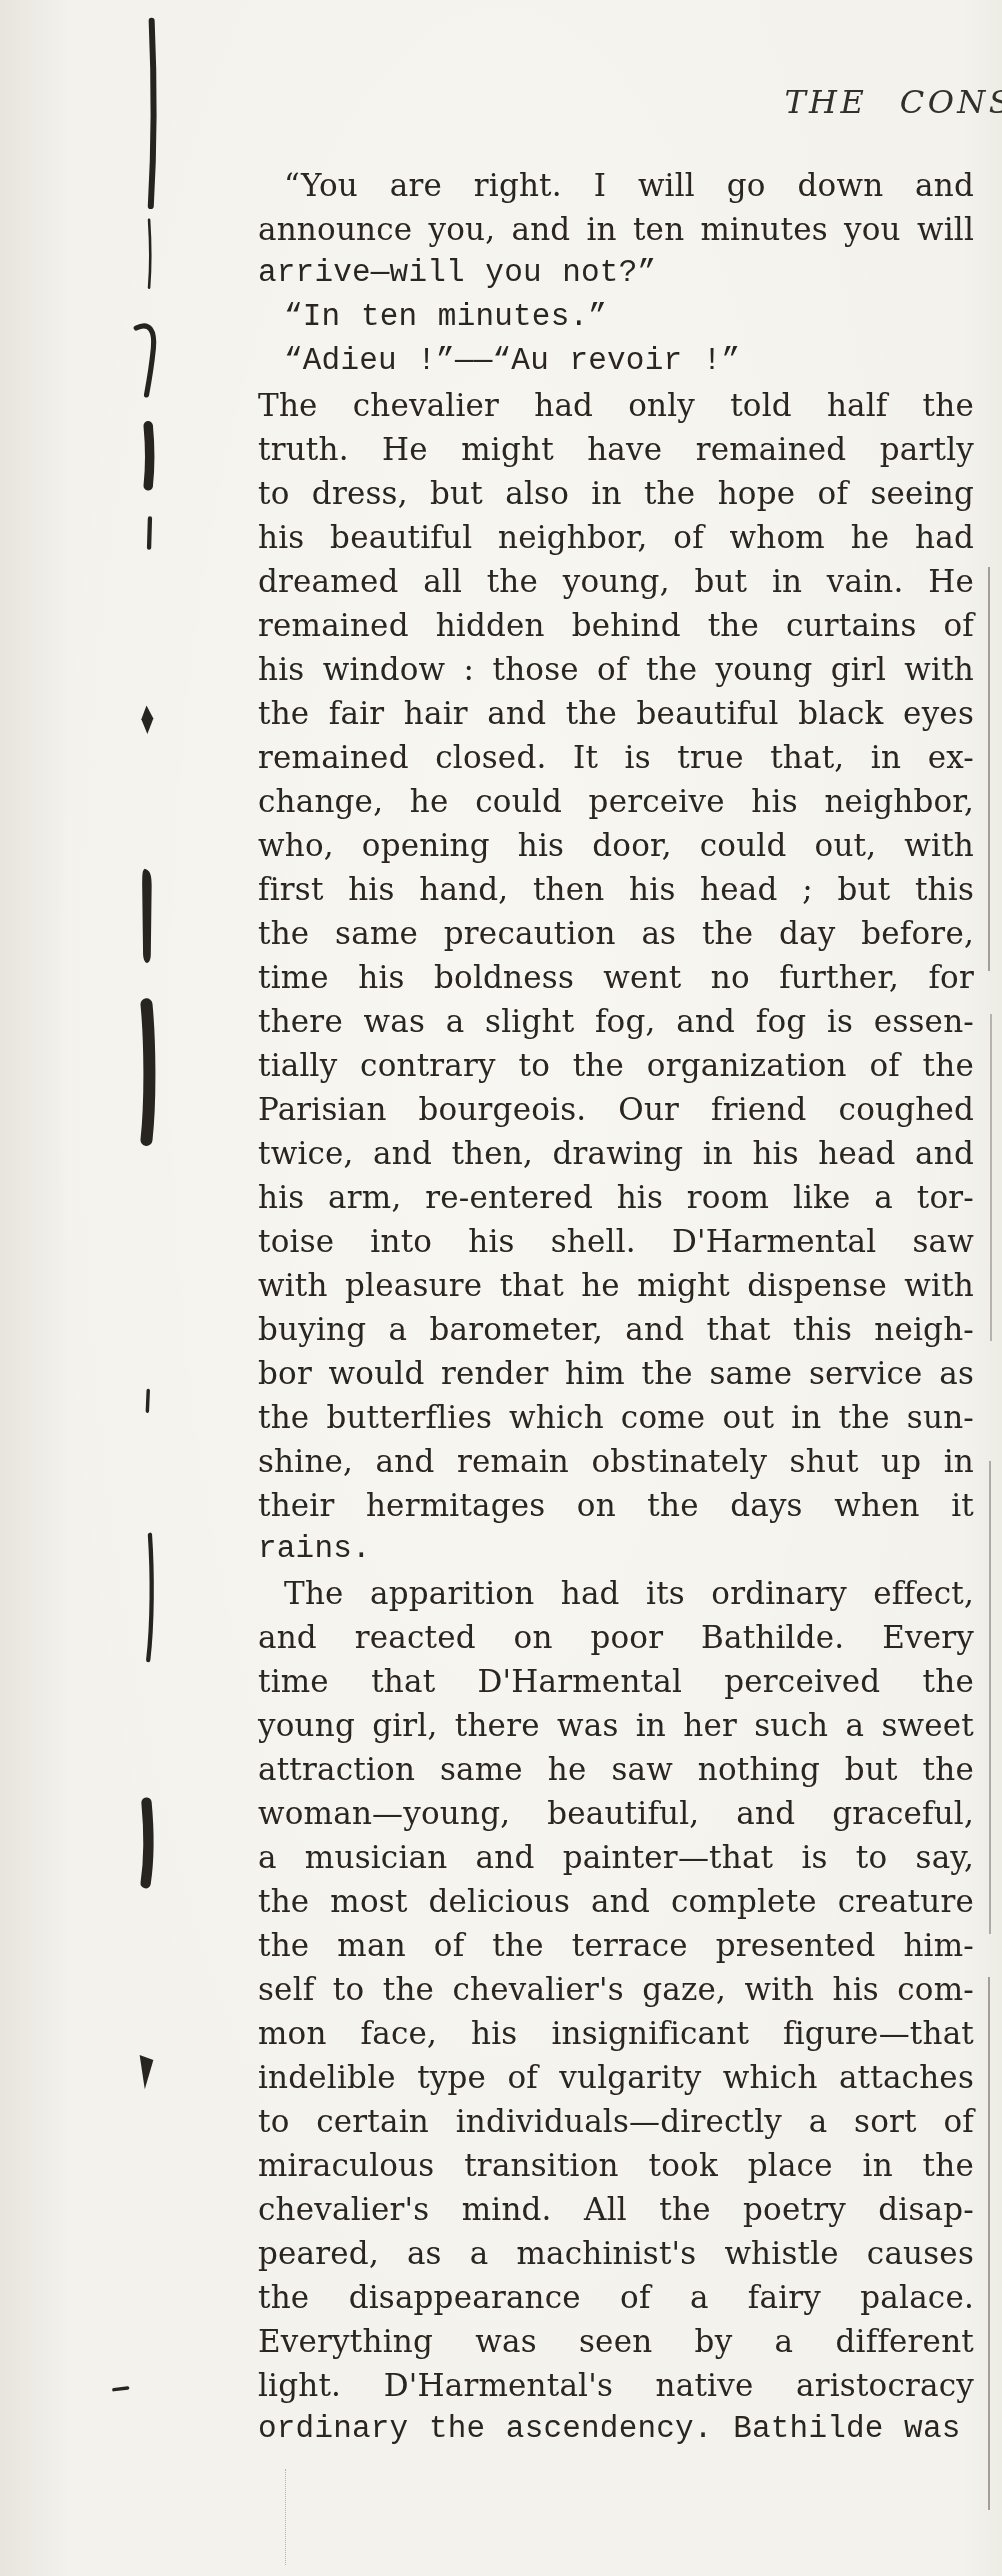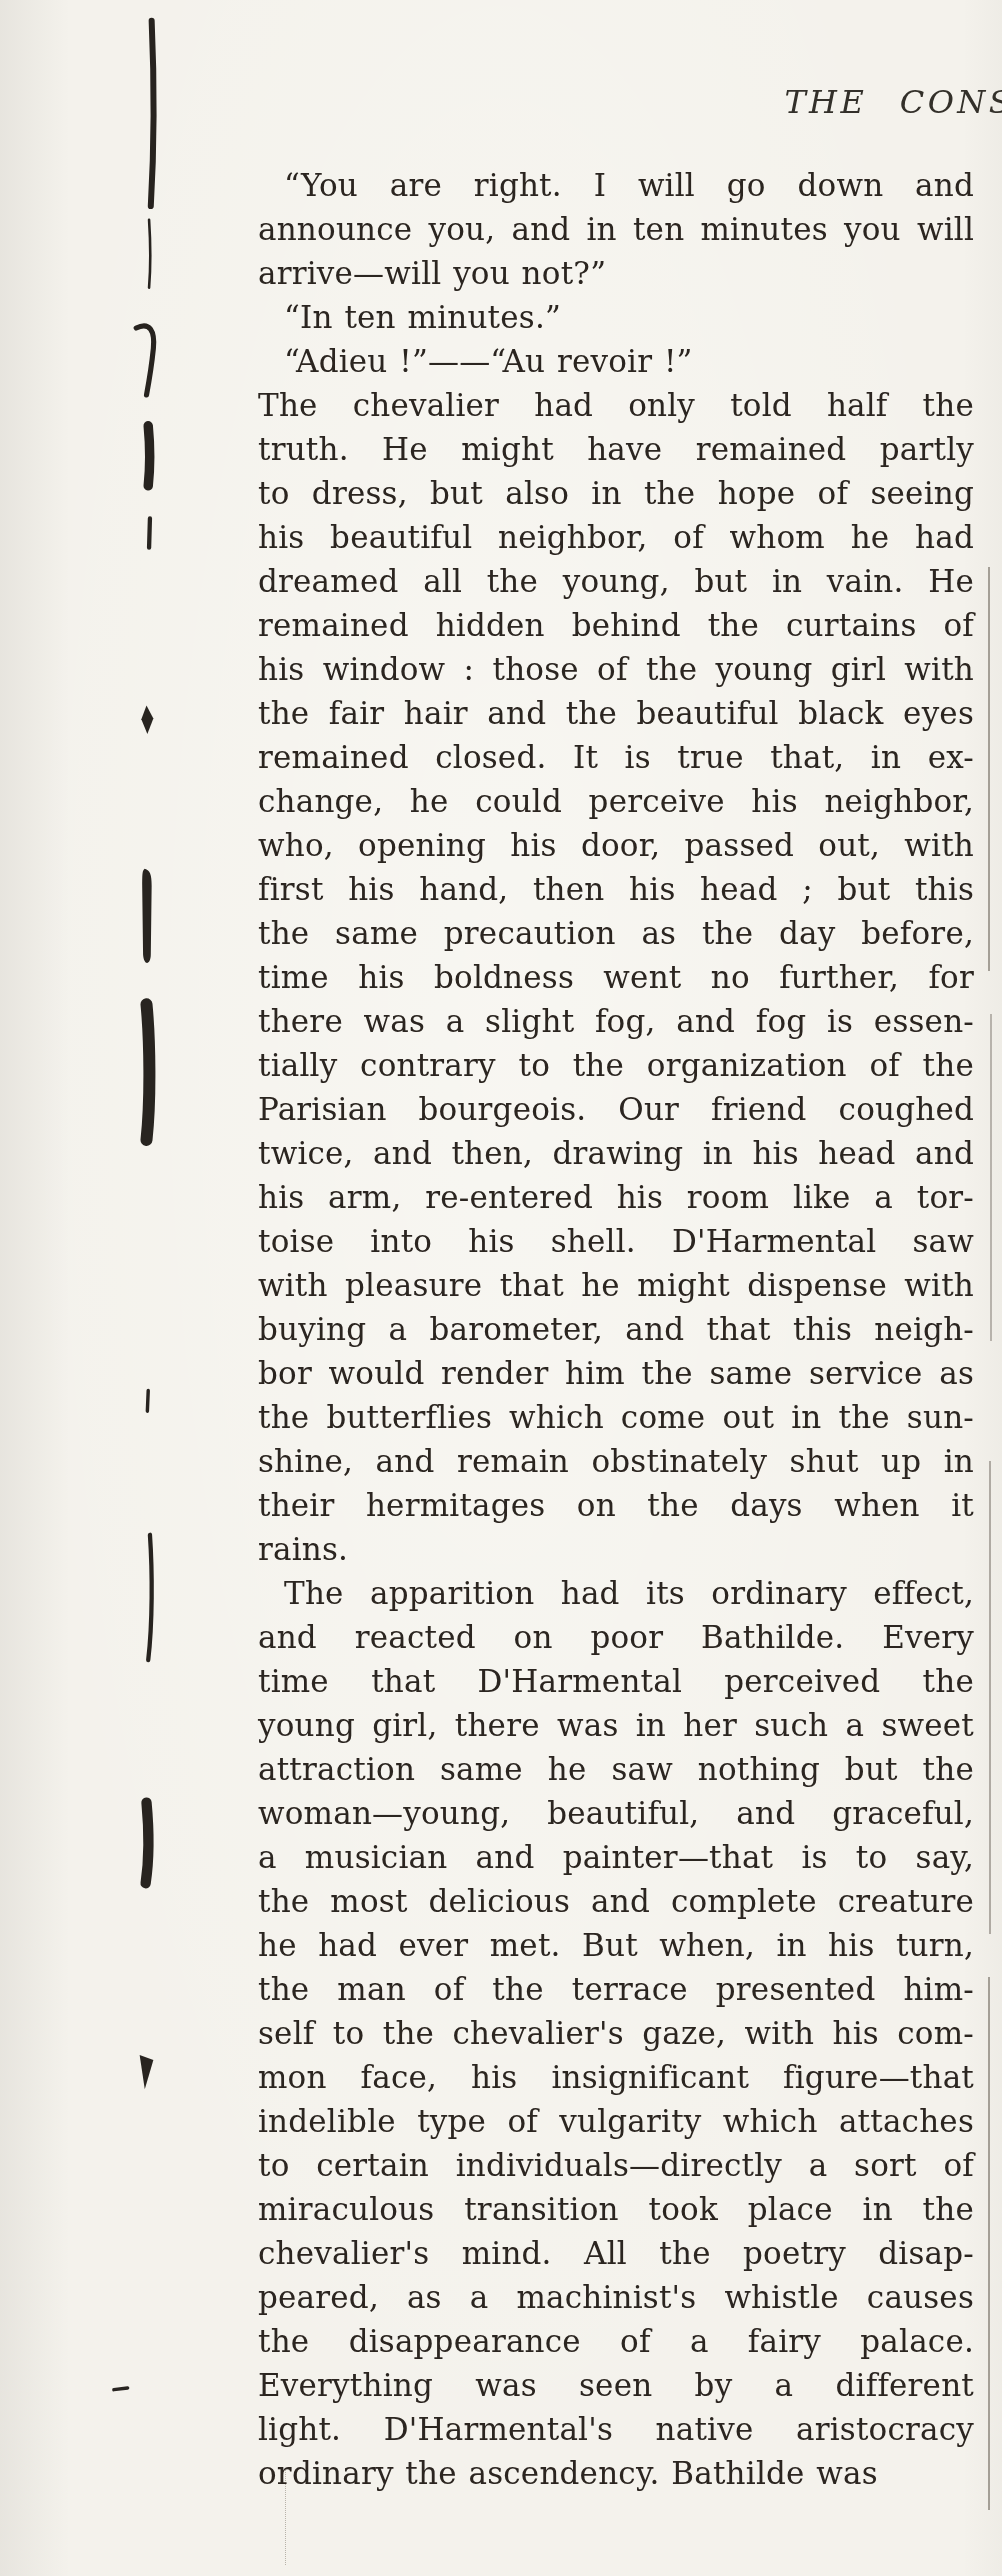--- a/index.html
+++ b/index.html
@@ -40,21 +40,21 @@
     word-spacing: 1.7px;
   }
 
   .para { margin: 0; }
 
   .line {
     text-align: justify;
     text-align-last: justify;
     min-height: 44px;
   }
-  .line.final { text-align-last: left; }
+  .line.final { text-align-last: left; font-family: Liberation Mono, monospace; }
   .line.indent { text-indent: 26px; }
 
   .right-edge-seg {
     position: absolute;
     width: 1.7px;
     background: rgba(70,62,52,0.45);
   }
 
   .bottom-dotted {
     position: absolute;
@@ -113,21 +113,21 @@
       <div class="line">The chevalier had only told half the</div>
       <div class="line">truth. He might have remained partly</div>
       <div class="line">to dress, but also in the hope of seeing</div>
       <div class="line">his beautiful neighbor, of whom he had</div>
       <div class="line">dreamed all the young, but in vain. He</div>
       <div class="line">remained hidden behind the curtains of</div>
       <div class="line">his window : those of the young girl with</div>
       <div class="line">the fair hair and the beautiful black eyes</div>
       <div class="line">remained closed. It is true that, in ex-</div>
       <div class="line">change, he could perceive his neighbor,</div>
-      <div class="line">who, opening his door, passed out, with</div>
+      <div class="line">who, opening his door, could out, with</div>
       <div class="line">first his hand, then his head ; but this</div>
       <div class="line">the same precaution as the day before,</div>
       <div class="line">time his boldness went no further, for</div>
       <div class="line">there was a slight fog, and fog is essen-</div>
       <div class="line">tially contrary to the organization of the</div>
       <div class="line">Parisian bourgeois. Our friend coughed</div>
       <div class="line">twice, and then, drawing in his head and</div>
       <div class="line">his arm, re-entered his room like a tor-</div>
       <div class="line">toise into his shell. D'Harmental saw</div>
       <div class="line">with pleasure that he might dispense with</div>
@@ -140,21 +140,20 @@
     </div>
     <div class="para">
       <div class="line indent">The apparition had its ordinary effect,</div>
       <div class="line">and reacted on poor Bathilde. Every</div>
       <div class="line">time that D'Harmental perceived the</div>
       <div class="line">young girl, there was in her such a sweet</div>
       <div class="line">attraction same he saw nothing but the</div>
       <div class="line">woman—young, beautiful, and graceful,</div>
       <div class="line">a musician and painter—that is to say,</div>
       <div class="line">the most delicious and complete creature</div>
-      <div class="line">he had ever met. But when, in his turn,</div>
       <div class="line">the man of the terrace presented him-</div>
       <div class="line">self to the chevalier's gaze, with his com-</div>
       <div class="line">mon face, his insignificant figure—that</div>
       <div class="line">indelible type of vulgarity which attaches</div>
       <div class="line">to certain individuals—directly a sort of</div>
       <div class="line">miraculous transition took place in the</div>
       <div class="line">chevalier's mind. All the poetry disap-</div>
       <div class="line">peared, as a machinist's whistle causes</div>
       <div class="line">the disappearance of a fairy palace.</div>
       <div class="line">Everything was seen by a different</div>

